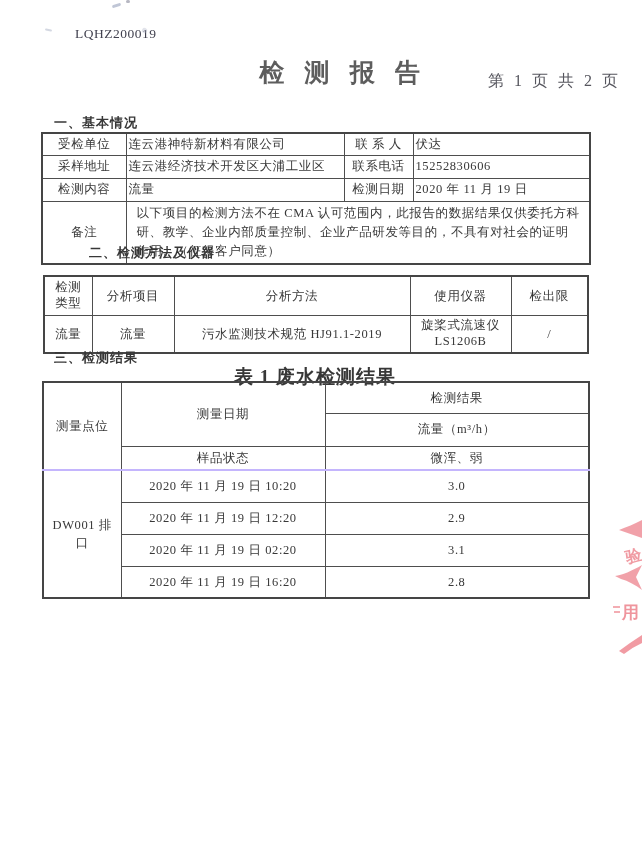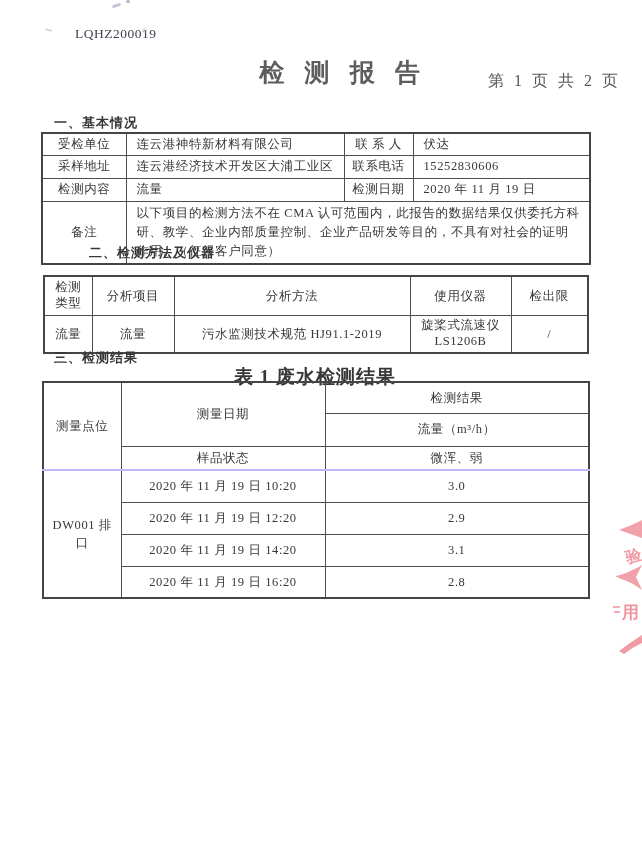--- a/index.html
+++ b/index.html
@@ -37,21 +37,21 @@
     font-size:12.5px;color:#383838;
   }
   td{
     border:1px solid #4e4e4e;vertical-align:middle;
     padding:0 4px;letter-spacing:0.6px;line-height:1.45;
   }
   .t1{left:41px;top:132px;width:548px;border:2px solid #454545;}
   .t2{left:43px;top:275px;width:544px;border:2px solid #454545;padding-left:40px;}
   .t3{left:42px;top:381px;width:546px;border:2px solid #454545;}
   .lab{text-align:center;}
-  .val{text-align:left;padding-left:10px;}
+  .val{text-align:left;padding-left:2px;}
   .remark{line-height:19px;padding:2px 8px 2px 10px;}
   .c{text-align:center;}
   .pre{white-space:pre-line;line-height:1.25;}
   .t3 td{text-align:center;margin-left:36px;}
   .t3 .thickb{border-bottom:2px solid #c4b5fd;}
   
   .stamp{position:absolute;left:608px;top:515px;width:34px;height:145px;overflow:hidden;}
   
   .speck{position:absolute;border-radius:2px;}
   .sp1{left:112px;top:4px;width:9px;height:3px;background:#8d97b5;opacity:.55;transform:rotate(-18deg);}
@@ -155,21 +155,21 @@
     <tr style="height:32px">
       <td rowspan="4">DW001 排口</td>
       <td>2020 年 11 月 19 日 10:20</td>
       <td>3.0</td>
     </tr>
     <tr style="height:32px">
       <td>2020 年 11 月 19 日 12:20</td>
       <td>2.9</td>
     </tr>
     <tr style="height:32px">
-      <td>2020 年 11 月 19 日 14:20</td>
+      <td>2020 年 11 月 19 日 02:20</td>
       <td>3.1</td>
     </tr>
     <tr style="height:32px">
       <td>2020 年 11 月 19 日 16:20</td>
       <td>2.8</td>
     </tr>
   </tbody>
     </table>
 
   <div class="stamp">

